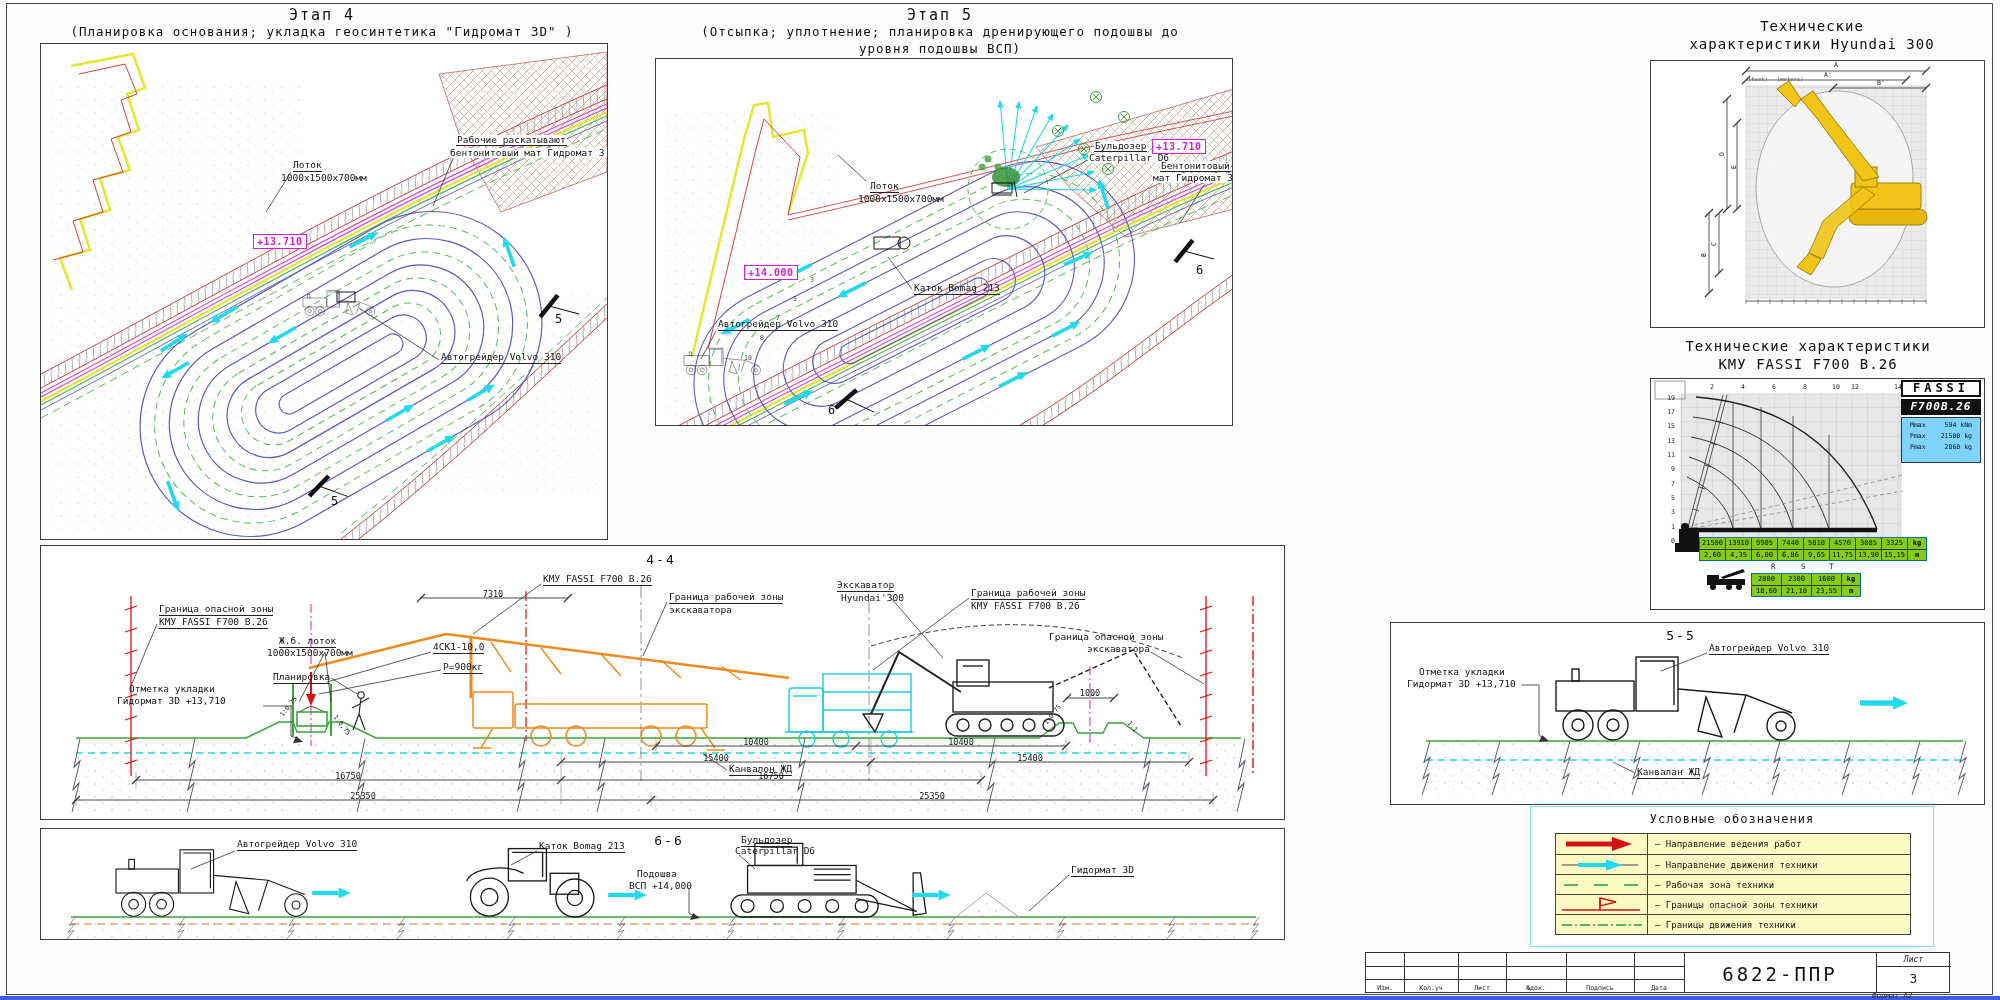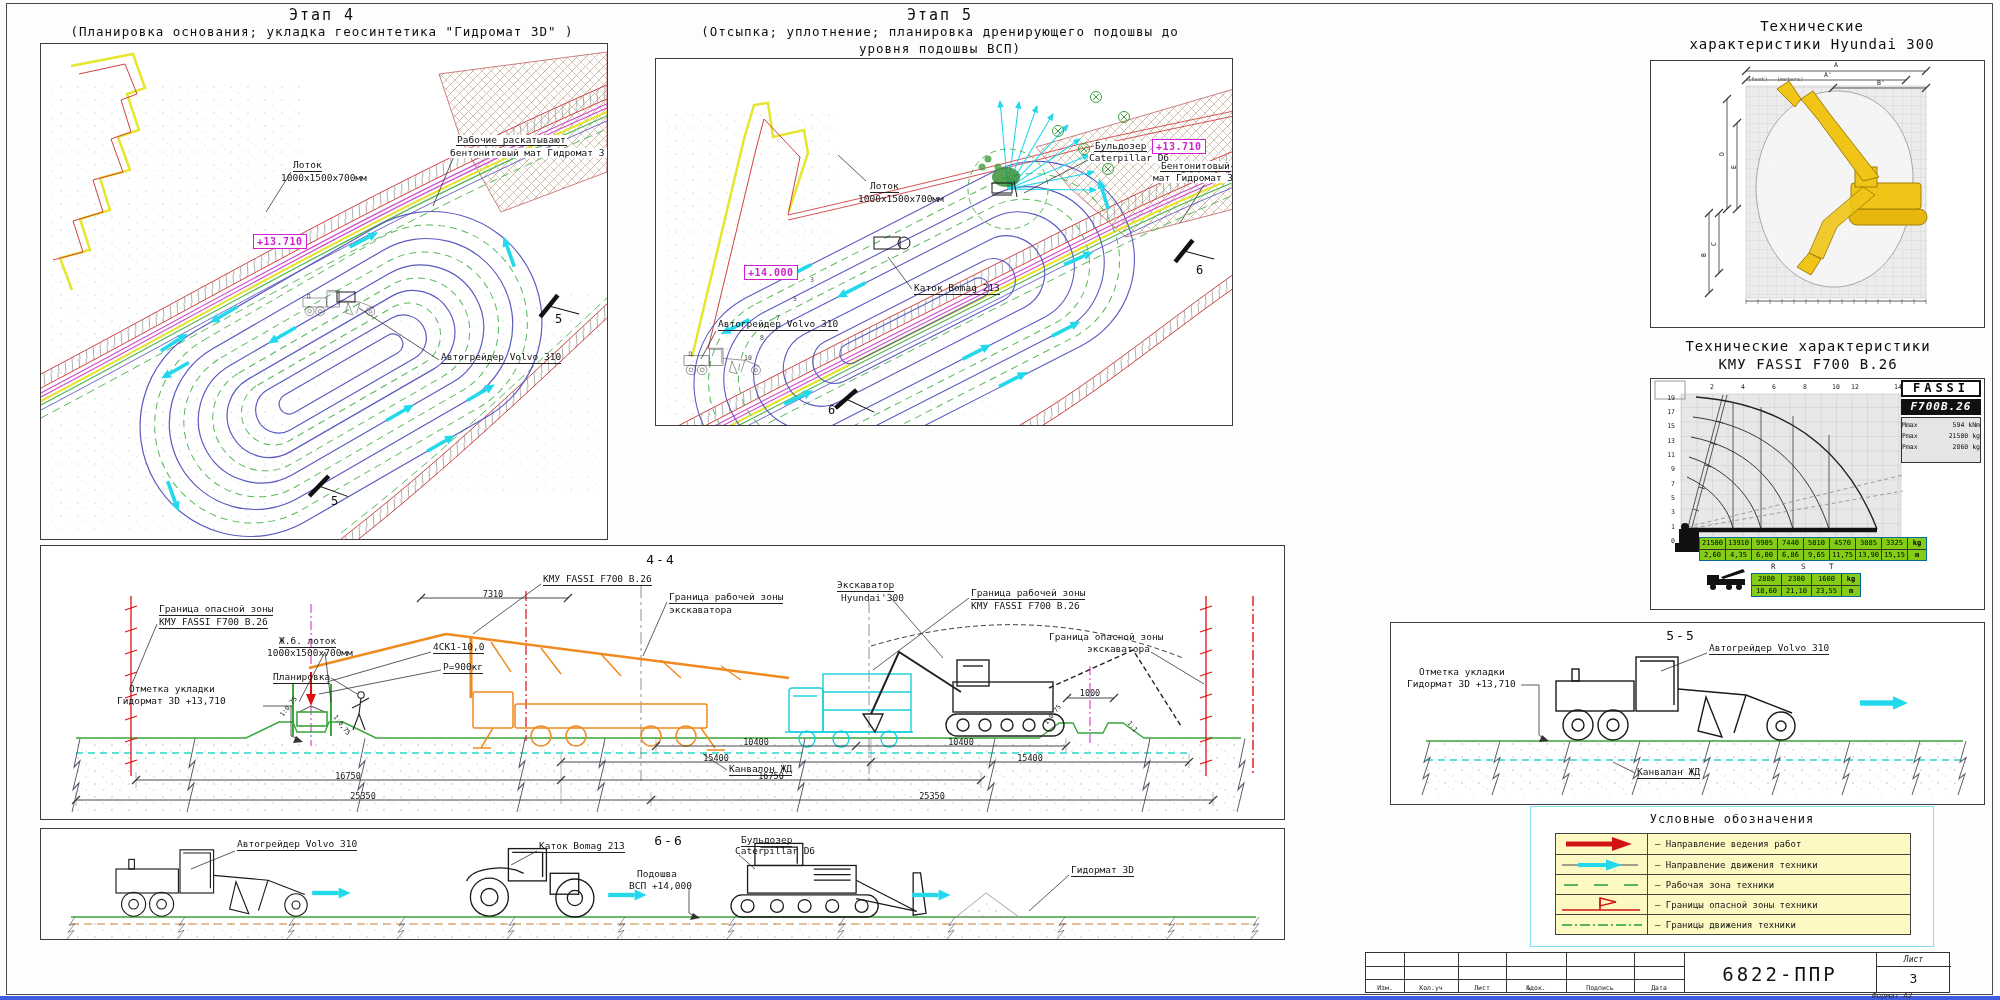--- a/index.html
+++ b/index.html
@@ -25,21 +25,21 @@
   .tb-lbl{position:absolute;font-size:6.5px;color:#222;transform:translateX(-50%)}
   
   .ftab{position:absolute;display:flex;flex-direction:column;border:1px solid #0369a1;background:#84cc16}
   .ftr{display:flex}
   .ftd{width:26px;height:11px;border-right:1px solid #333;font-size:7px;text-align:center;line-height:11px}
   .ftd.wide{width:30px}
   .ftd.unit{width:18px;border-right:none;font-weight:bold}
   .ftr+.ftr .ftd{border-top:1px solid #333}
   .flogo{position:absolute;border:2px solid #111;background:#fff;font-weight:bold;font-size:12px;letter-spacing:4px;text-align:center;line-height:13px}
   .fmodel{position:absolute;background:#111;color:#fff;font-weight:bold;font-style:italic;font-size:11px;text-align:center;line-height:16px;letter-spacing:1px}
-  .fspec{position:absolute;border:1px solid #333;background:#e5e5e5;font-size:6.5px;line-height:1.7;padding:2px 0;color:#111}
+  .fspec{position:absolute;border:1px solid #333;background:#7dd3fc;font-size:6.5px;line-height:1.7;padding:2px 8px;color:#111}
   .fspec .row{display:flex;justify-content:space-between}
   
   .leg-row{display:flex;height:20px;align-items:center}
   .leg-row+.leg-row{border-top:1px solid #444}
   .leg-sym{width:92px;height:20px;border-right:1px solid #444;flex:none}
   .leg-txt{font-size:9px;padding-left:7px;color:#151515;white-space:nowrap}
 </style>
 </head>
 <body>
 

